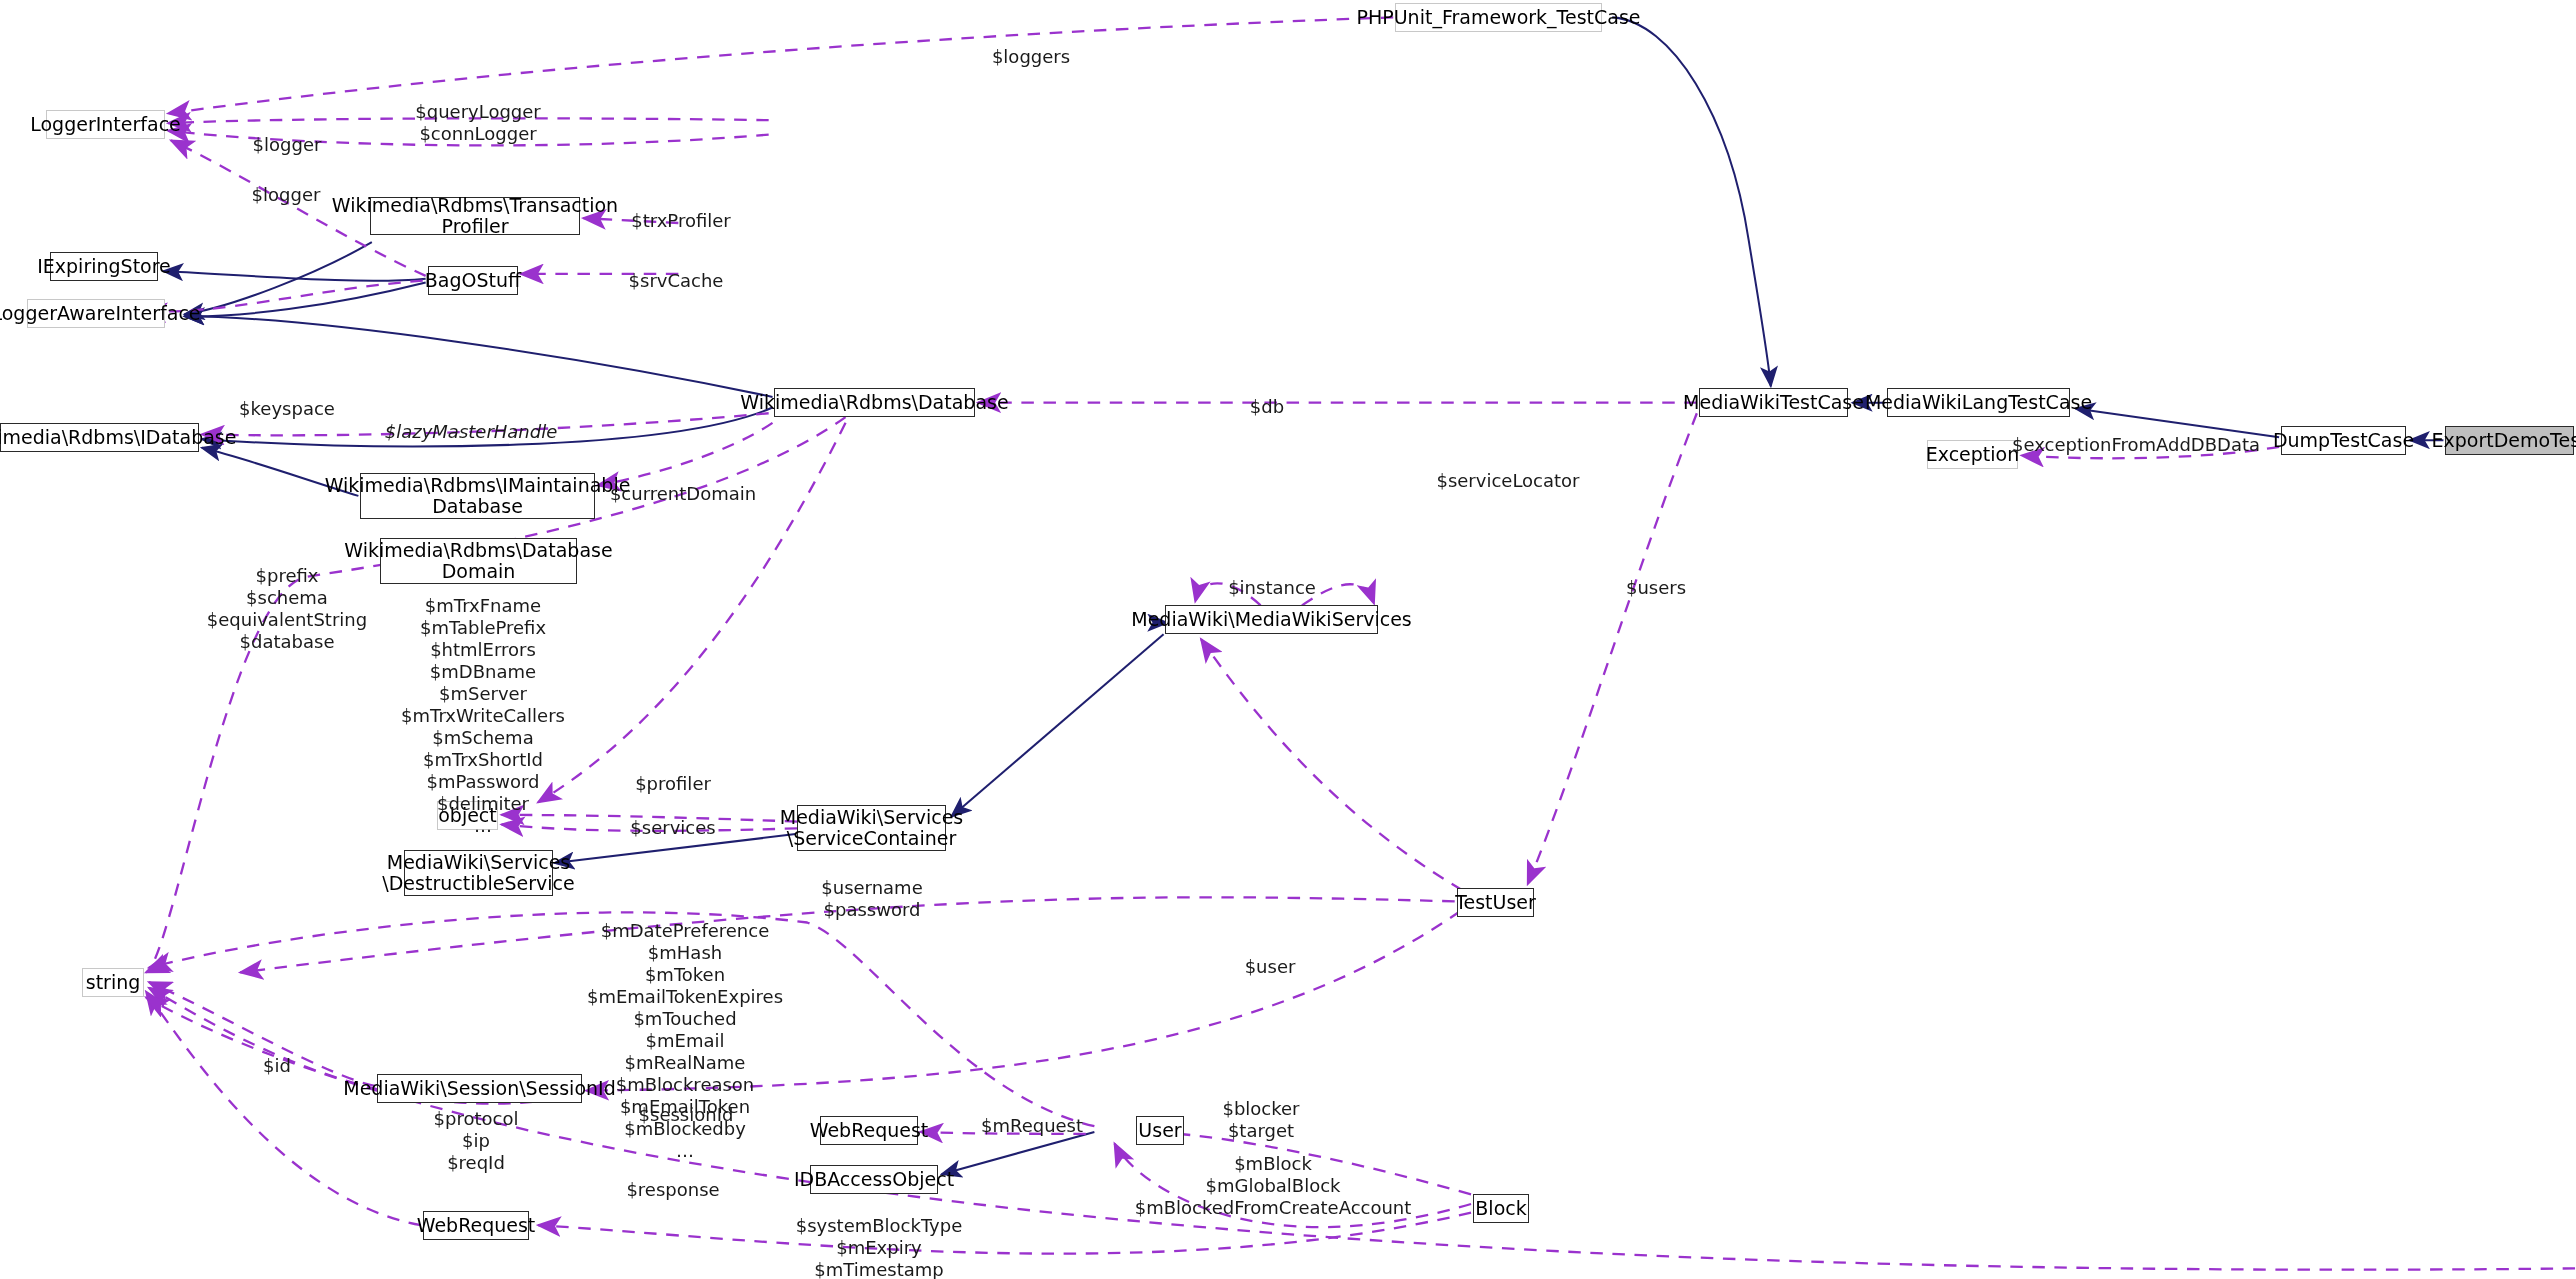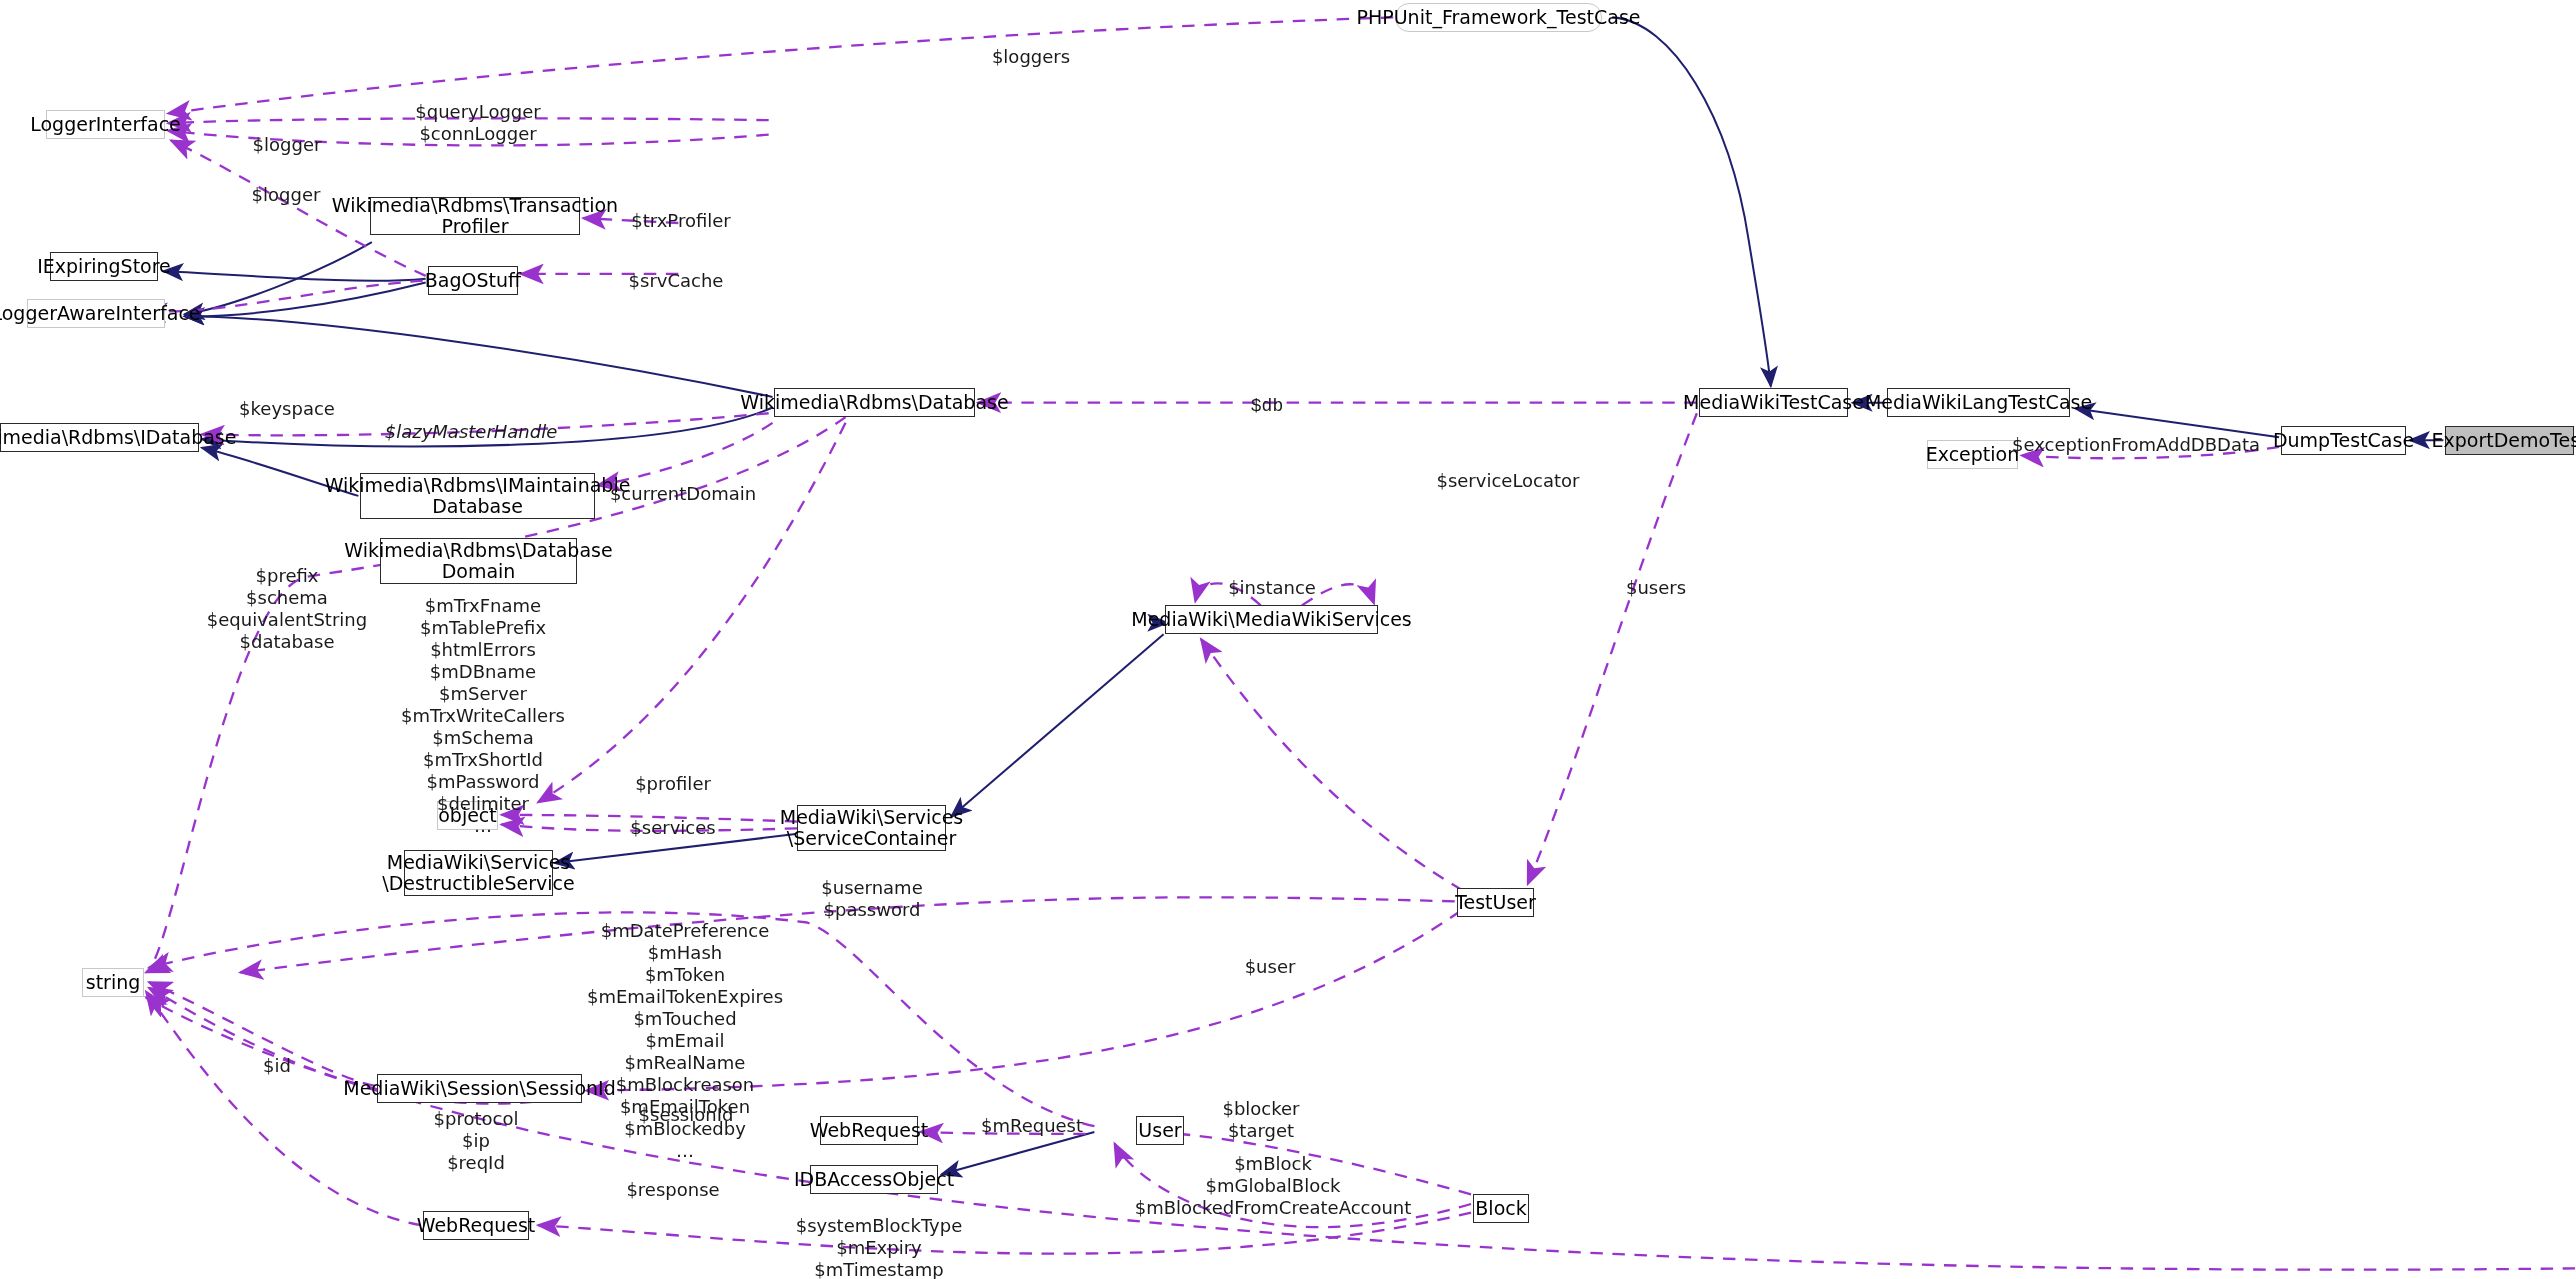--- a/index.html
+++ b/index.html
@@ -118,21 +118,21 @@
       <path d="M1531,1253 C1300,1320 1180,1230 1160,1190"></path>
       <path d="M390,1130 C340,1120 230,1055 155,1022"></path>
       <path d="M1531,1262 C1200,1340 800,1290 560,1275"></path>
       <path d="M1520,948 C1300,1100 1000,1130 610,1135"></path>
       <path d="M600,1140 C400,1180 230,1070 155,1028"></path>
       <path d="M438,1275 C300,1250 200,1100 152,1032"></path>
       <path d="M2680,1320 C1800,1330 600,1290 152,1038"></path>
     </g>
   </svg>
 
-  <div class="node light" style="left:1395px;top:2.9px;width:207px;height:29px;border-radius:14px;">PHPUnit_Framework_TestCase</div>
+  <div class="node light" style="left:1395px;top:2.9px;width:207px;height:29px;">PHPUnit_Framework_TestCase</div>
   <div class="node light" style="left:46px;top:110px;width:119px;height:29px;">LoggerInterface</div>
   <div class="node solid" style="left:370px;top:197px;width:210px;height:38px;">Wikimedia\Rdbms\Transaction
 Profiler</div>
   <div class="node solid" style="left:50px;top:252px;width:108px;height:29px;">IExpiringStore</div>
   <div class="node solid" style="left:428px;top:266px;width:90px;height:29px;">BagOStuff</div>
   <div class="node light" style="left:27px;top:299px;width:138px;height:29px;">LoggerAwareInterface</div>
   <div class="node solid" style="left:774px;top:388px;width:201px;height:29px;">Wikimedia\Rdbms\Database</div>
   <div class="node solid" style="left:1699px;top:388px;width:149px;height:29px;">MediaWikiTestCase</div>
   <div class="node solid" style="left:1887px;top:388px;width:183px;height:29px;">MediaWikiLangTestCase</div>
   <div class="node solid" style="left:0px;top:423px;width:199px;height:29px;">Wikimedia\Rdbms\IDatabase</div>
@@ -159,21 +159,21 @@
   <div class="node solid" style="left:423px;top:1211px;width:106px;height:29px;">WebRequest</div>
 
   <div class="edge-label" style="left:1031px;top:46px;">$loggers</div>
   <div class="edge-label" style="left:478px;top:101px;">$queryLogger
 $connLogger</div>
   <div class="edge-label" style="left:287px;top:134px;">$logger</div>
   <div class="edge-label" style="left:286px;top:184px;">$logger</div>
   <div class="edge-label" style="left:681px;top:210px;">$trxProfiler</div>
   <div class="edge-label" style="left:676px;top:270px;">$srvCache</div>
   <div class="edge-label" style="left:287px;top:398px;">$keyspace</div>
-  <div class="edge-label" style="left:1267px;top:396px;font-family:Liberation Mono, monospace;">$db</div>
+  <div class="edge-label" style="left:1267px;top:396px;">$db</div>
   <div class="edge-label" style="left:471px;top:421px;font-style:italic;">$lazyMasterHandle</div>
   <div class="edge-label" style="left:2136px;top:434px;">$exceptionFromAddDBData</div>
   <div class="edge-label" style="left:683px;top:483px;">$currentDomain</div>
   <div class="edge-label" style="left:1508px;top:470px;">$serviceLocator</div>
   <div class="edge-label" style="left:287px;top:565px;">$prefix
 $schema
 $equivalentString
 $database</div>
   <div class="edge-label" style="left:1272px;top:577px;">$instance</div>
   <div class="edge-label" style="left:1656px;top:577px;">$users</div>

